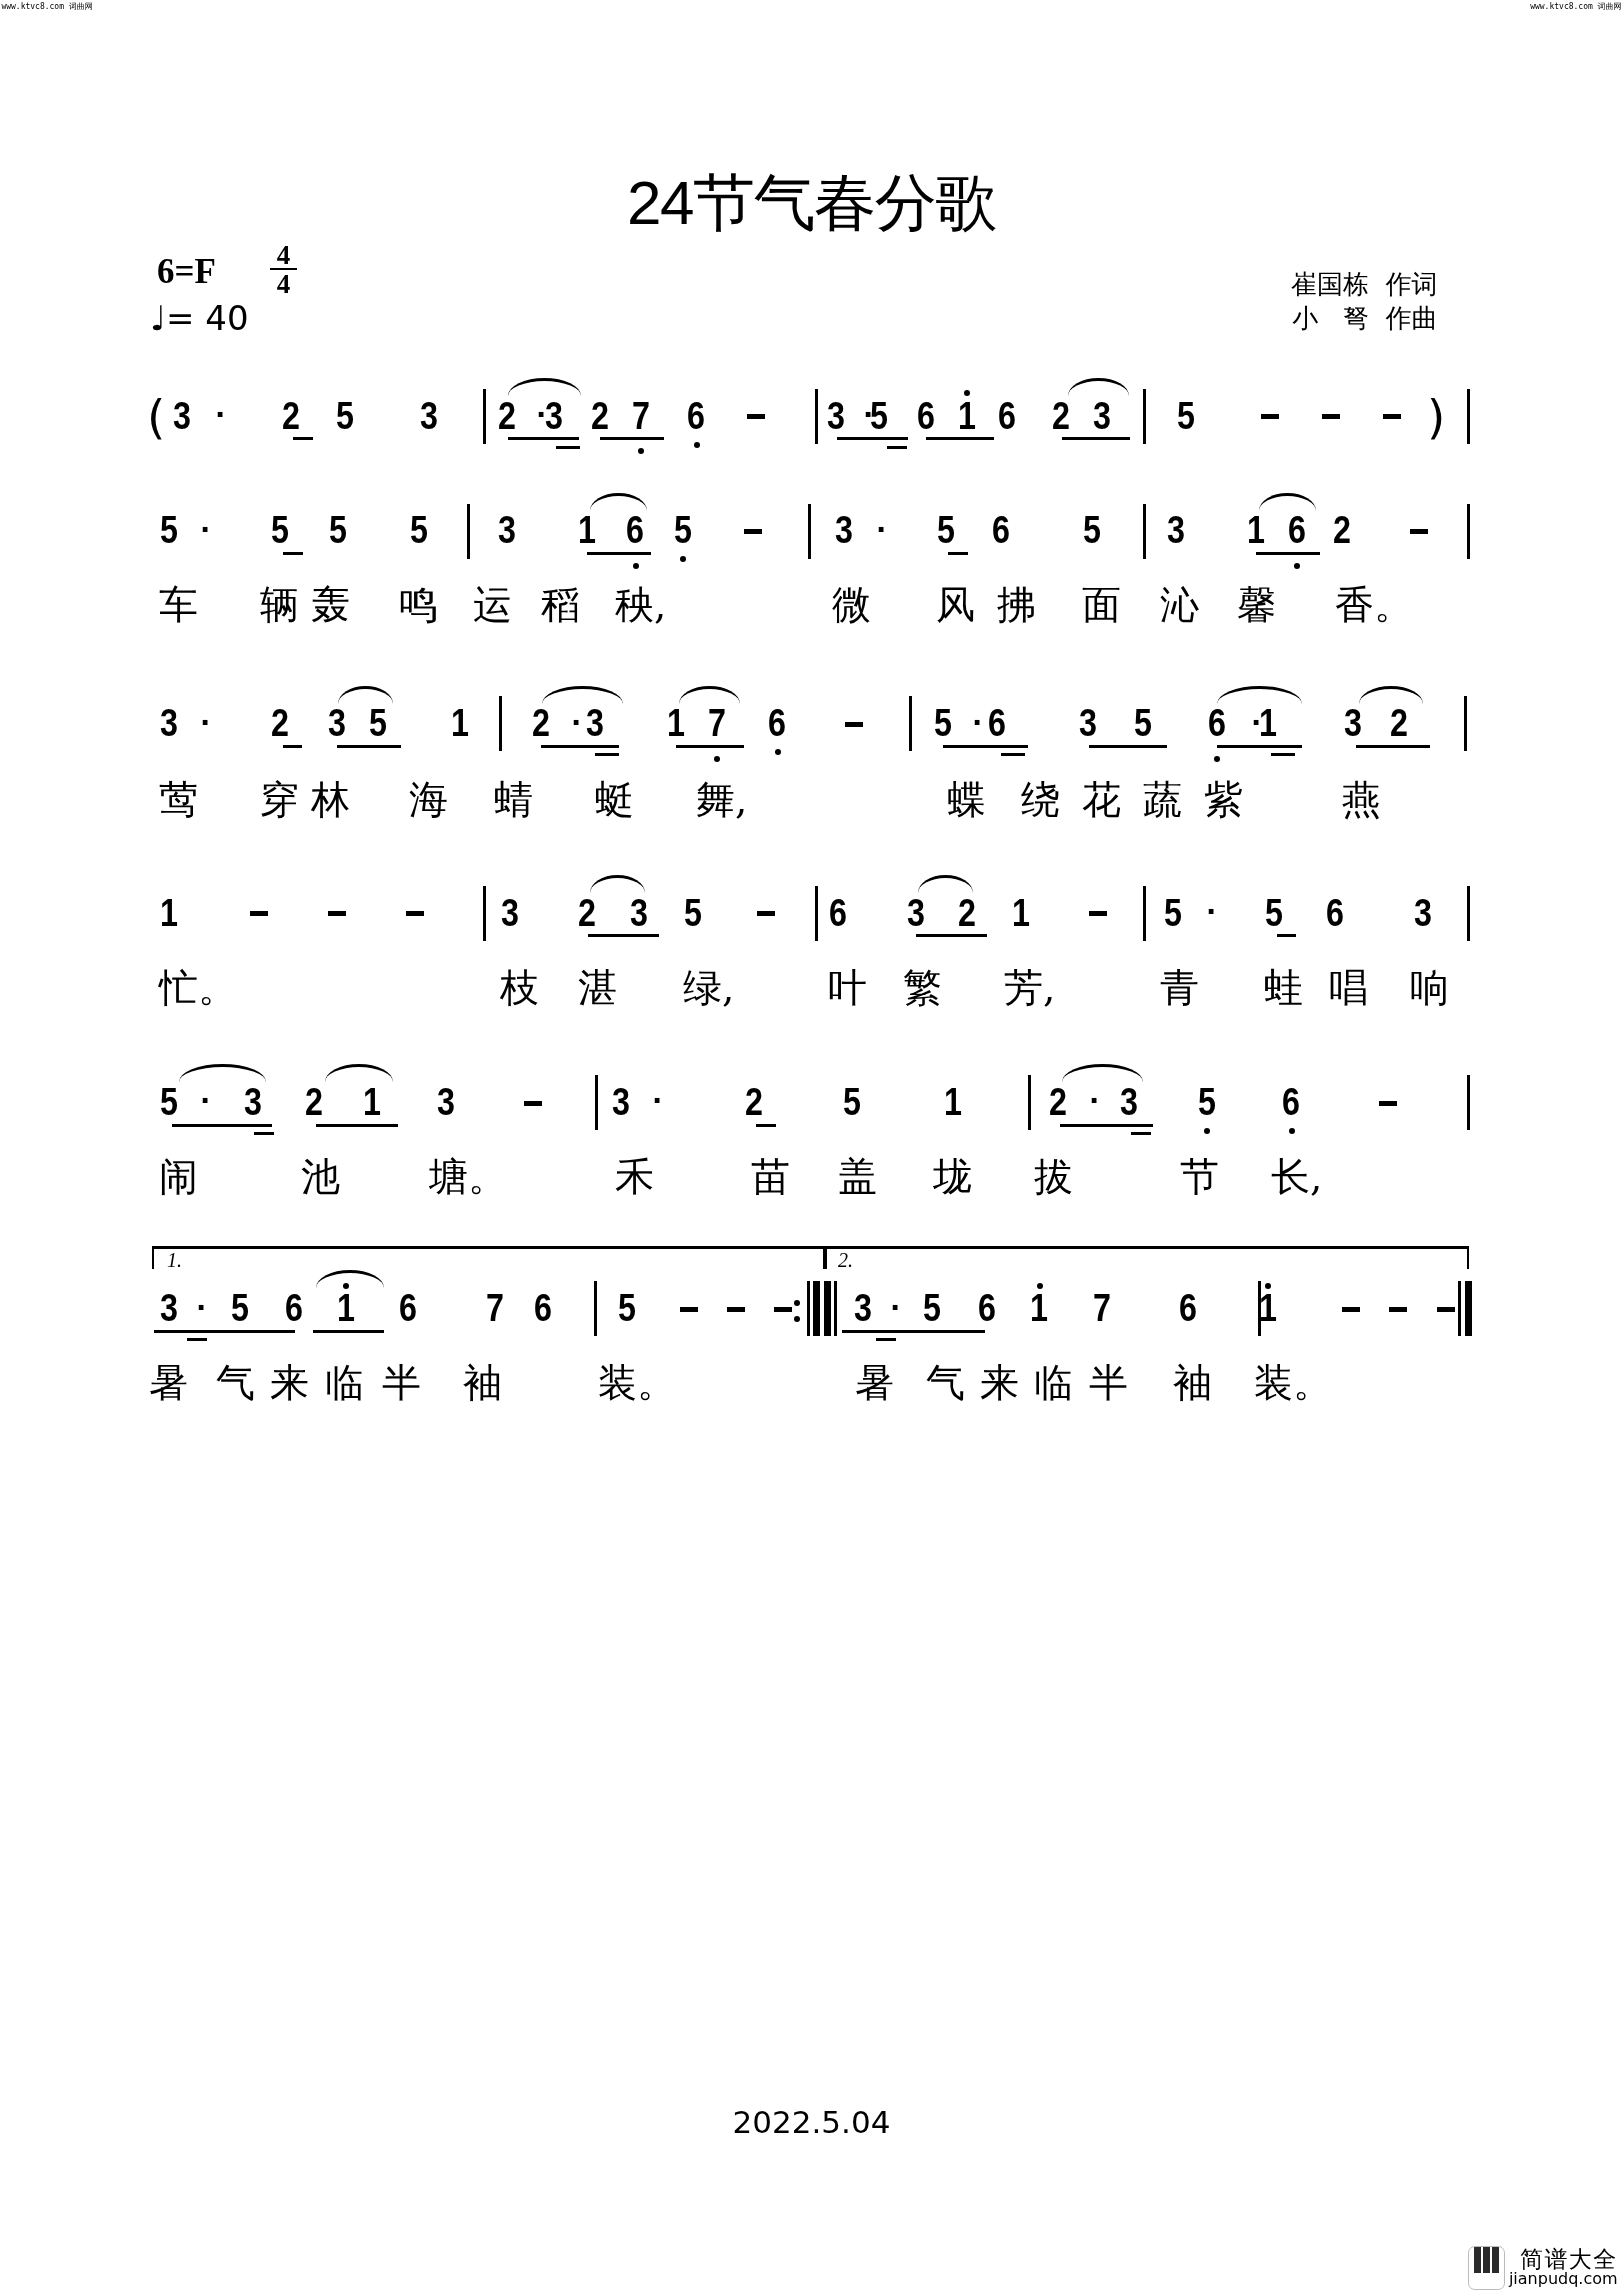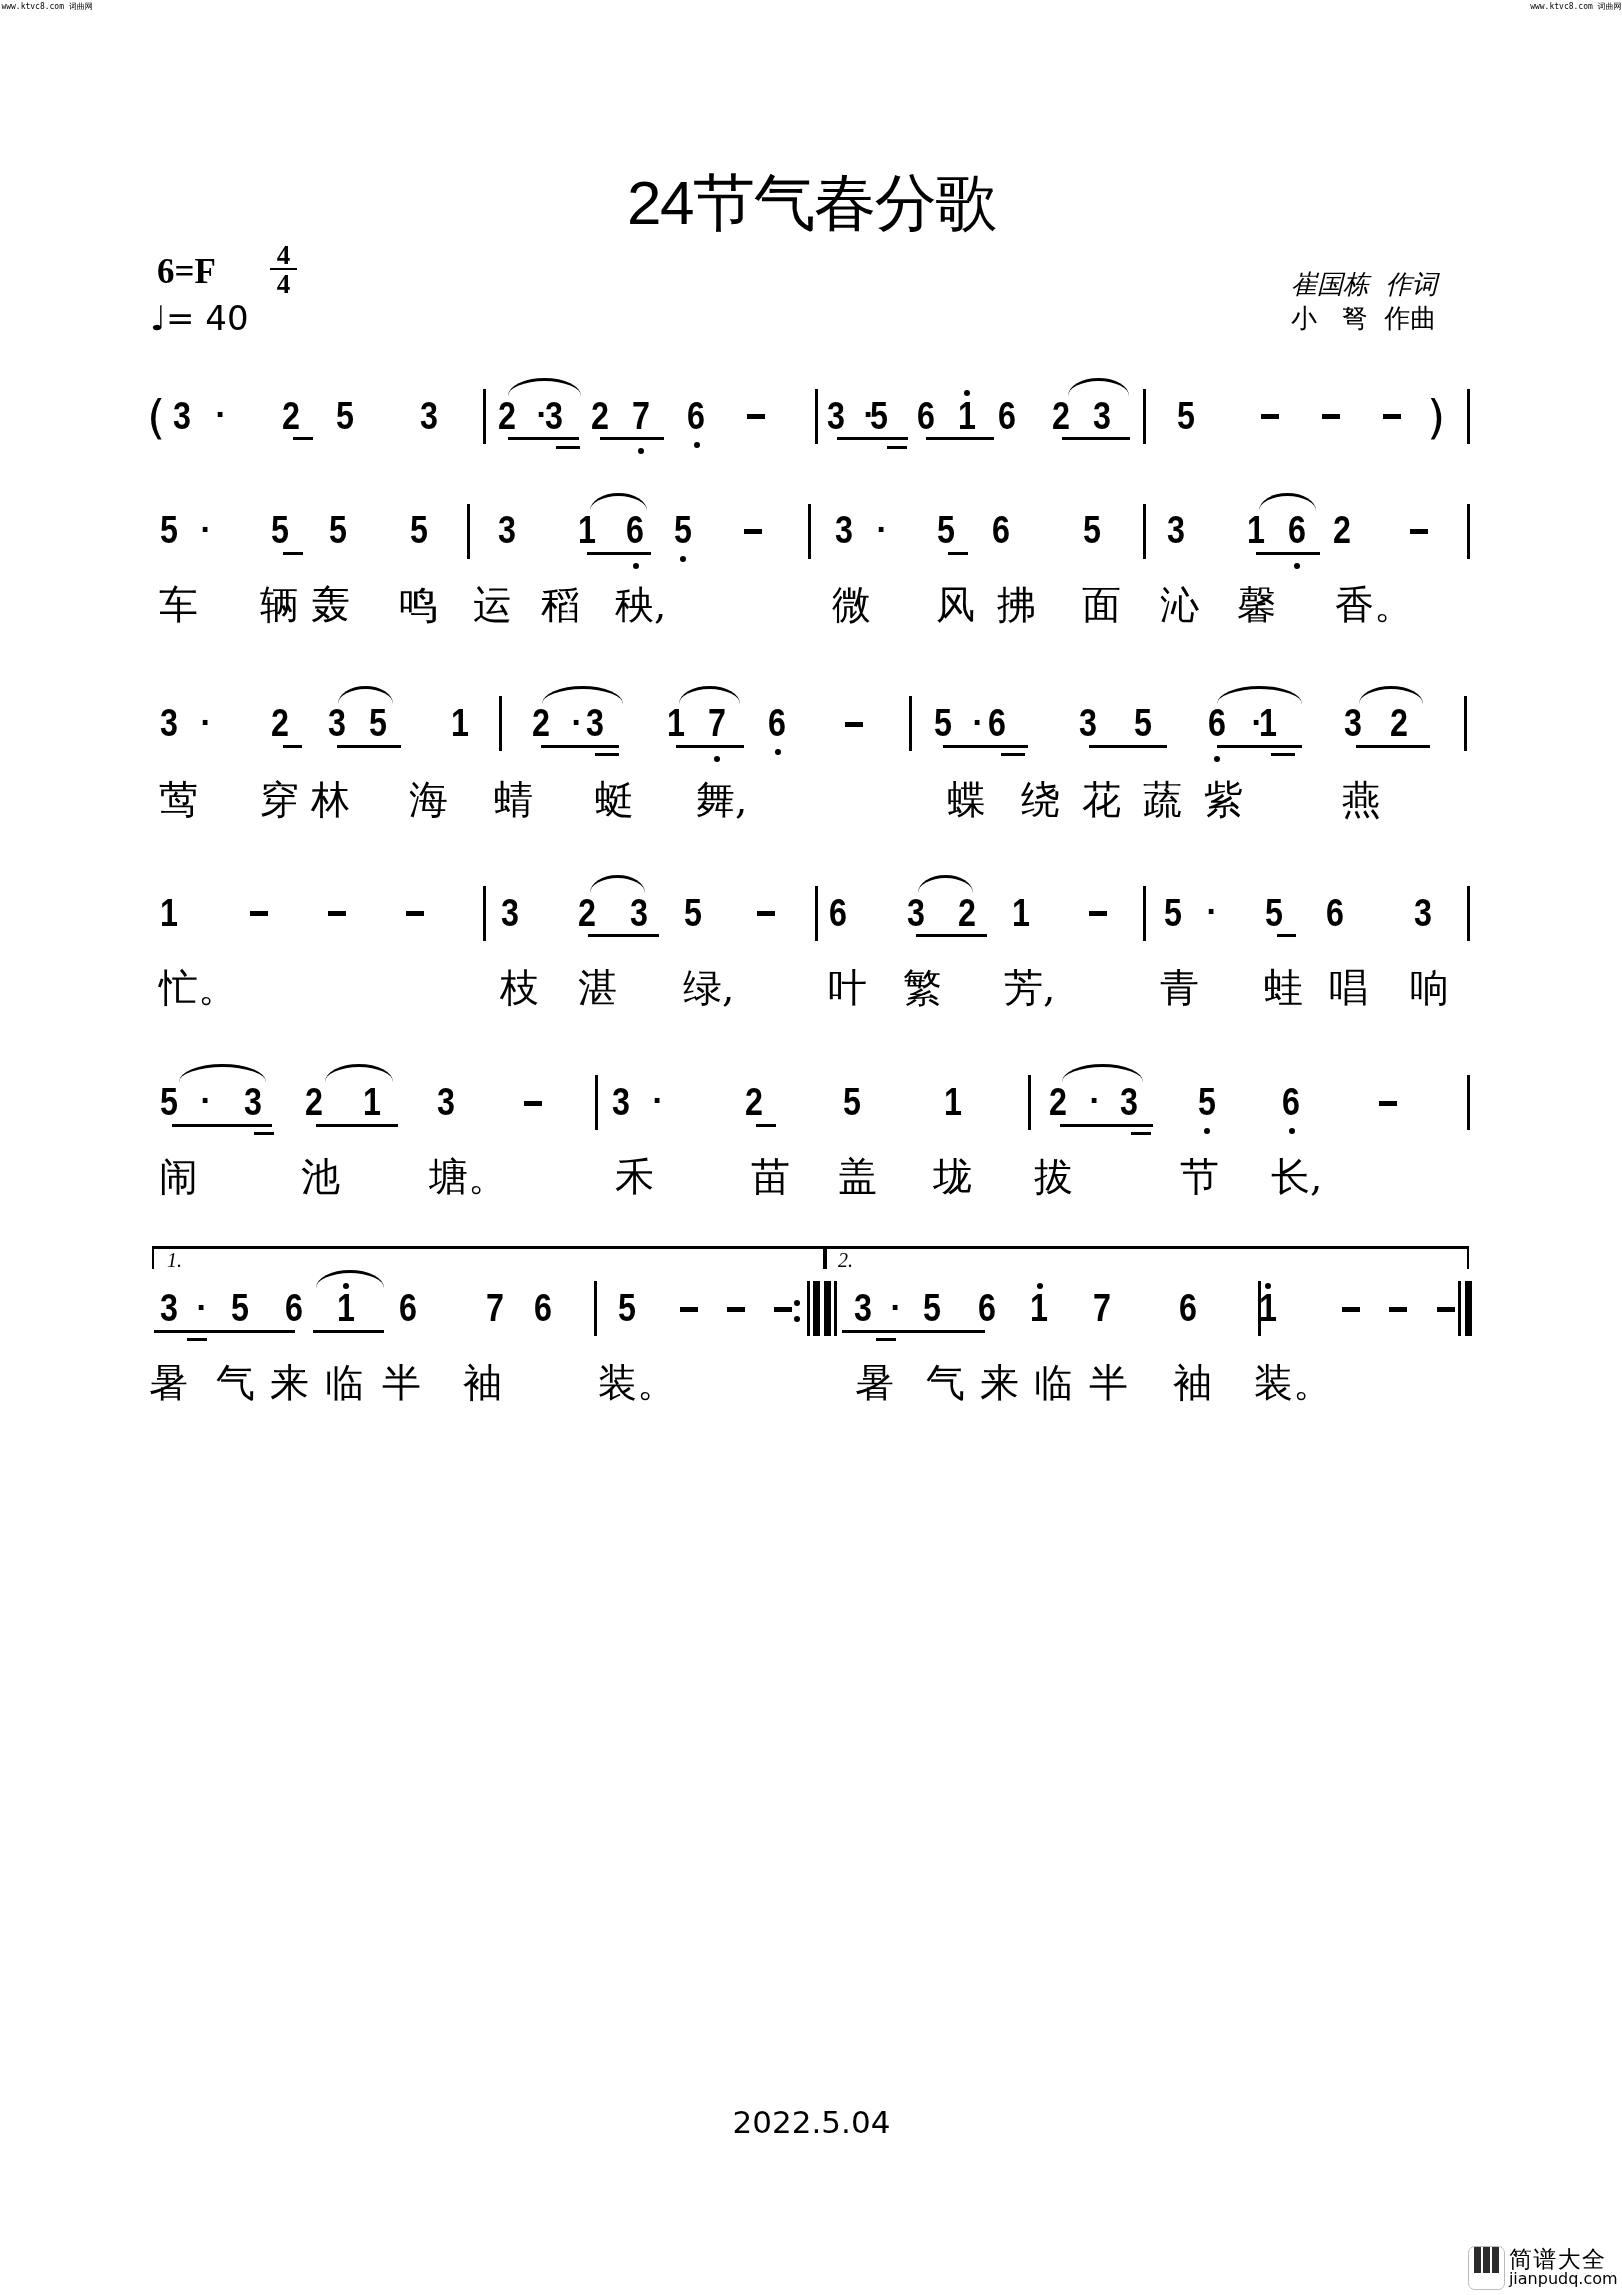--- a/index.html
+++ b/index.html
@@ -1,18 +1,18 @@
 <!DOCTYPE html>
 <html style="font-size:10.8px"><head>
 <meta charset="utf-8">
 <style>
   html,body{margin:0;padding:0;background:#fff;}
   body{width:1623px;height:2295px;position:relative;overflow:hidden;color:#000;
        font-family:"DejaVu Sans","Liberation Sans",sans-serif;}
-  .abs{position:absolute;}
+  .abs{position:absolute;text-align:right;}
   .wm{font-family:"DejaVu Sans Mono","Liberation Mono",monospace;font-size:8px;top:1.4px;}
   .title{left:0;width:1623px;top:161px;text-align:center;font-size:62px;font-family:"Liberation Sans","DejaVu Sans",sans-serif;letter-spacing:-1.4px;}
   .meta{font-family:"Liberation Serif","DejaVu Serif",serif;font-weight:bold;font-size:35px;}
   .credits{font-family:"DejaVu Serif","Liberation Serif",serif;font-size:26px;line-height:34px;}
   .note{position:absolute;font-family:"Liberation Sans","DejaVu Sans",sans-serif;font-weight:bold;font-size:38px;line-height:41px;width:24px;text-align:center;transform:scaleX(0.85);}
   .aug{position:absolute;font-weight:bold;font-size:27px;line-height:41px;}
   .dash{position:absolute;width:17.6px;height:5.4px;background:#000;}
   .bar{position:absolute;width:2.7px;background:#000;}
   .ul{position:absolute;height:2.7px;background:#000;}
   .dot{position:absolute;width:6px;height:6px;border-radius:50%;background:#000;}
@@ -39,21 +39,21 @@
 
 <div class="abs meta" style="left:157px;top:252px;">6=F</div>
 <div class="abs meta" style="left:270px;top:243px;font-size:27px;line-height:24px;text-align:center;width:27px;">
   <div>4</div>
   <div style="border-top:2.7px solid #000;margin:1.4px 0;"></div>
   <div>4</div>
 </div>
 <div class="abs" style="left:150px;top:298px;font-size:34px;font-family:'DejaVu Sans',sans-serif;">♩= 40</div>
 
 <div class="abs credits" style="left:1291px;top:267px;">
-  <div style="white-space:pre;font-style:italic;">崔国栋  作词</div>
+  <div style="white-space:pre;">崔国栋  作词</div>
   <div style="white-space:pre;">小   弩  作曲</div>
 </div>
 
 <div id="score">
     <div class="note" style="left: 170px; top: 396px;">3</div>
     <div class="aug" style="left: 215px; top: 394px;">·</div>
     <div class="note" style="left: 279px; top: 396px;">2</div>
     <div class="note" style="left: 333px; top: 396px;">5</div>
     <div class="note" style="left: 417px; top: 396px;">3</div>
     <div class="note" style="left: 495px; top: 396px;">2</div>

